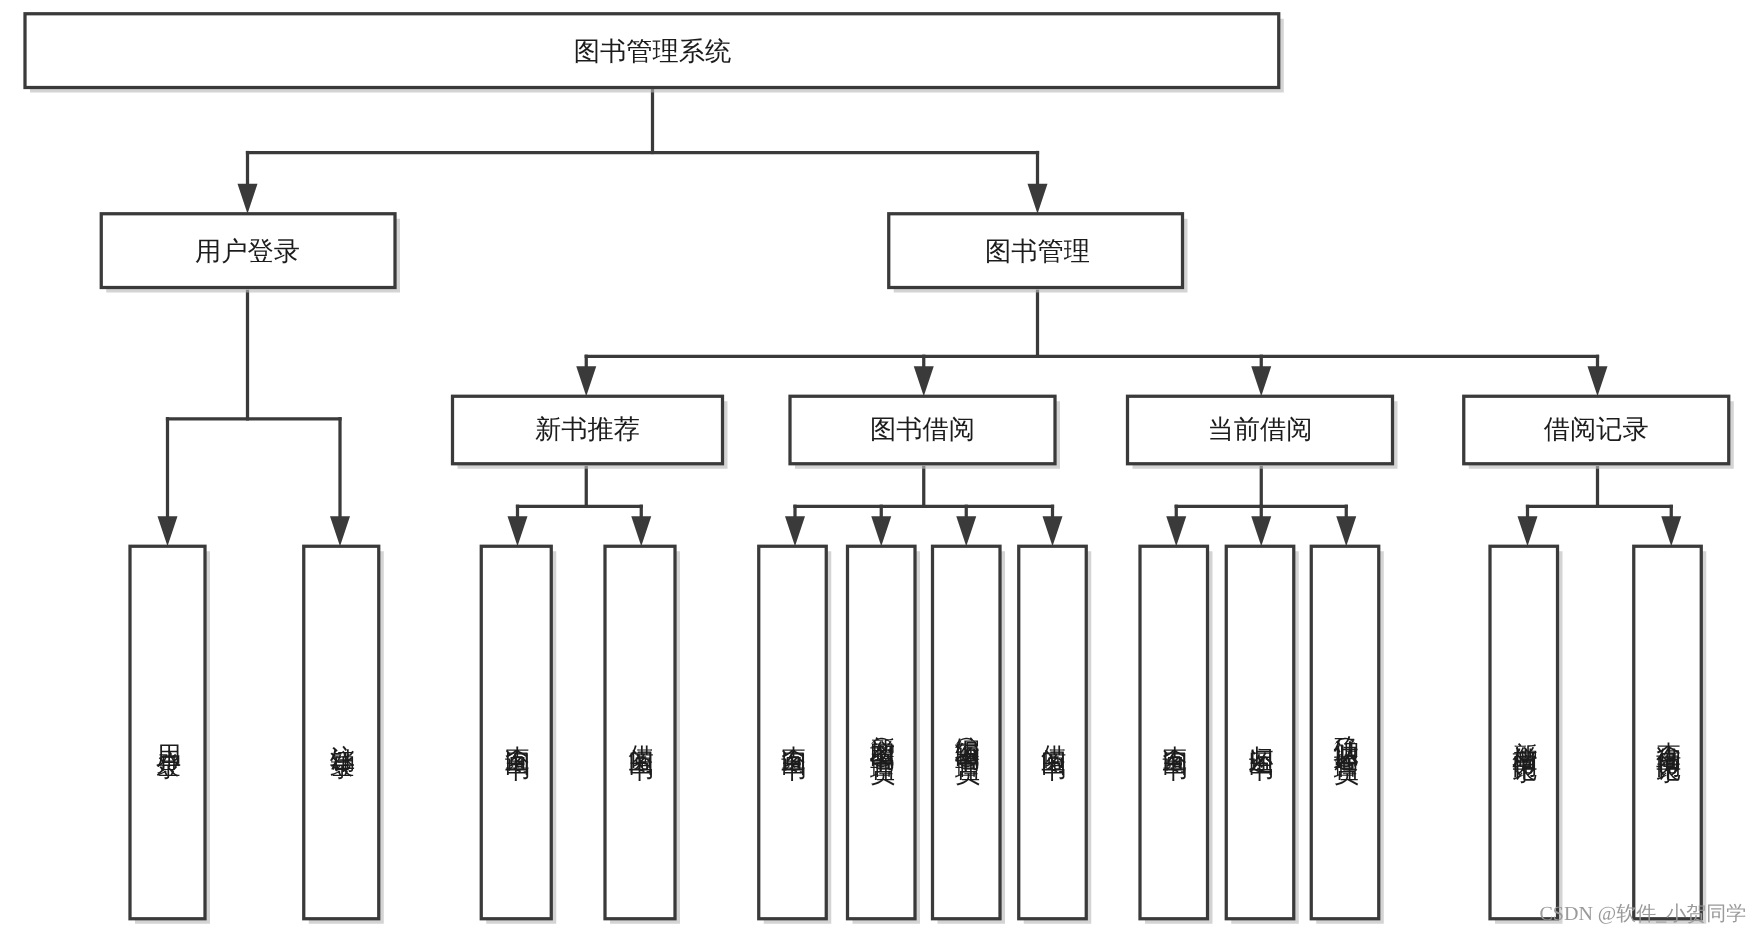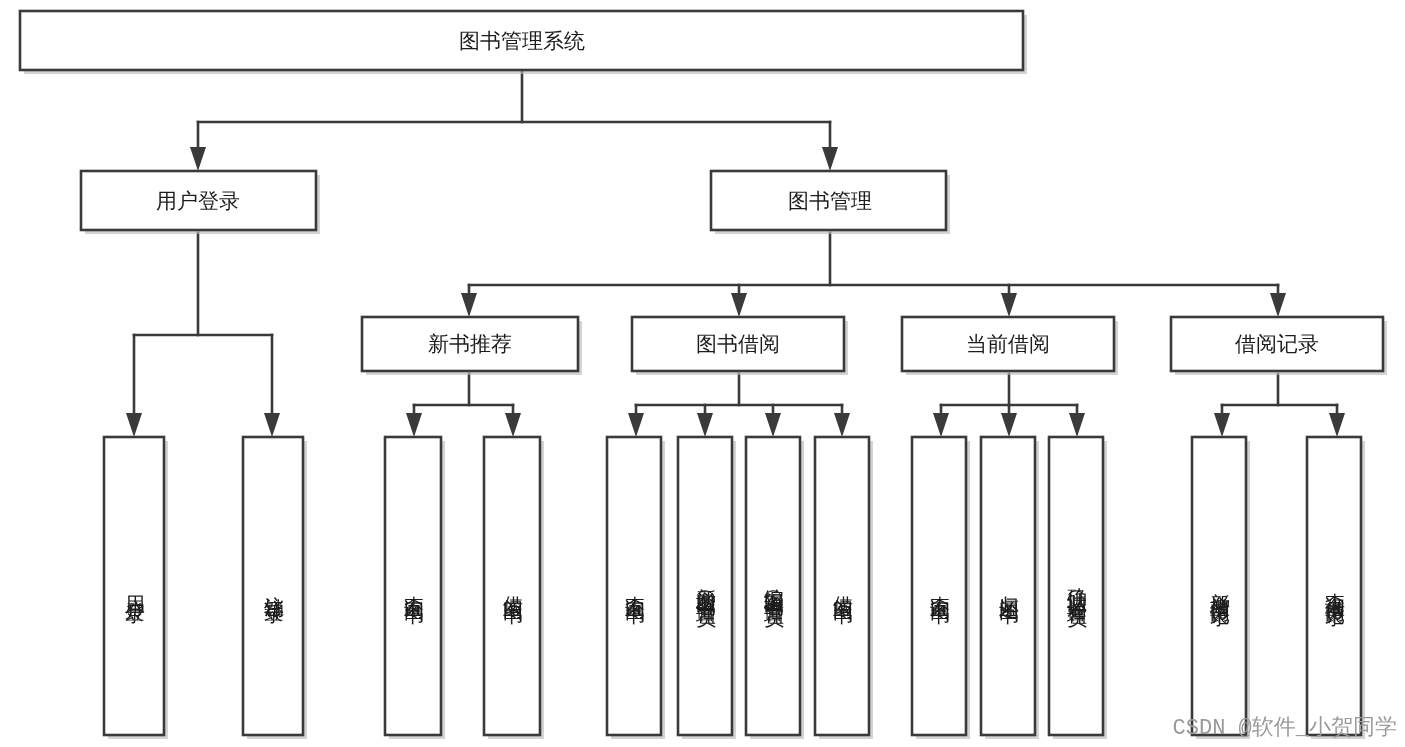--- a/index.html
+++ b/index.html
@@ -57,22 +57,22 @@
   .node-label.vertical {
     font-size: 20px;
     writing-mode: vertical-rl;
     text-orientation: upright;
     letter-spacing: 3px;
   }
   .watermark {
     position: absolute;
     right: 8px;
     bottom: 5px;
-    font-family: Liberation Mono, monospace;
-    font-size: 22px;
+    font-family: Liberation Serif, serif;
+    font-size: 16px;
     color: #9a9a9a;
     white-space: nowrap;
     user-select: none;
   }
 </style>
 </head>
 <body>
 
 <div id="diagram-root">
 

